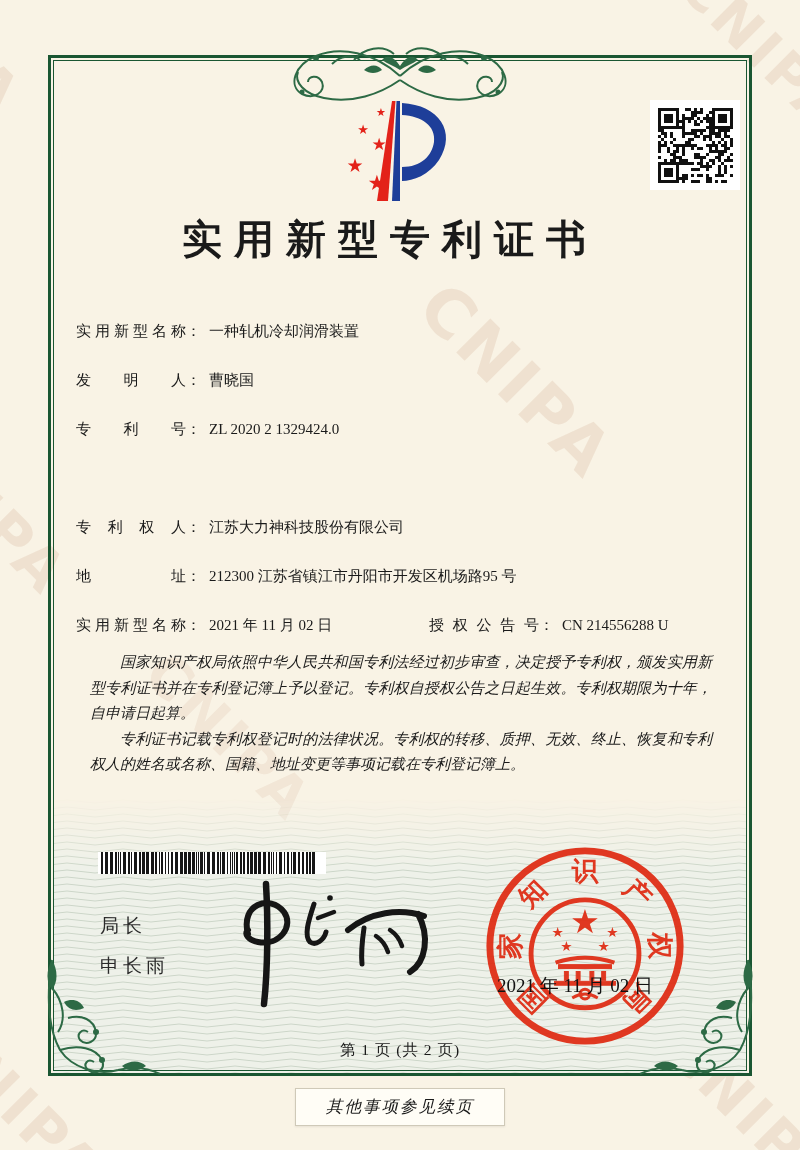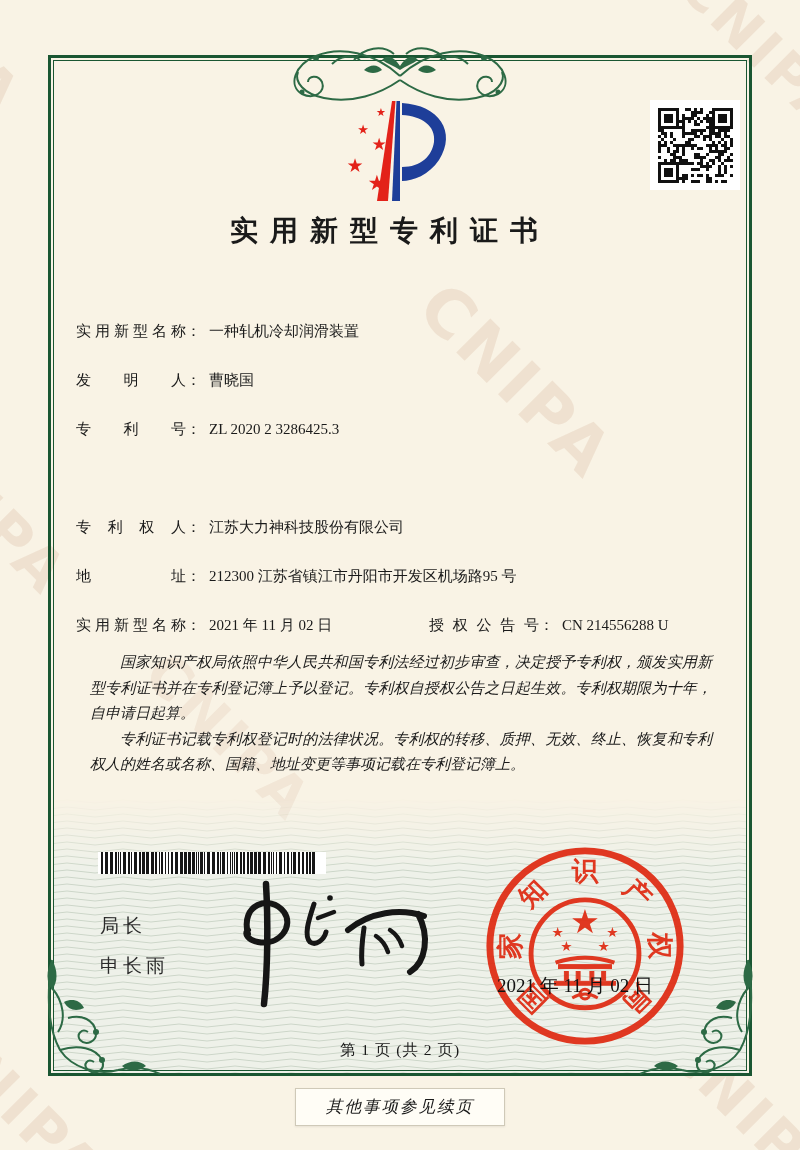--- a/index.html
+++ b/index.html
@@ -30,21 +30,21 @@
   
   .cert-no{position:absolute;left:88px;top:104px;font-size:18px;letter-spacing:2px;z-index:5;}
   .logo{position:absolute;left:333px;top:88px;z-index:5;}
   .qr-box{position:absolute;left:650px;top:100px;width:90px;height:90px;background:#fff;z-index:5;
           display:flex;align-items:center;justify-content:center;}
   .qr{width:75px;height:75px;display:grid;grid-template-columns:repeat(25,3px);}
   .qr i{width:3px;height:3px;}
   .qr i.b{background:#111;}
 
   .title{position:absolute;left:0;top:212px;width:768px;text-align:center;
-         font-size:28px;font-weight:bold;letter-spacing:12px;text-indent:12px;z-index:5;}
+         font-size:40px;font-weight:bold;letter-spacing:12px;text-indent:12px;z-index:5;}
 
   .row{position:absolute;left:76px;width:640px;font-size:15px;z-index:5;white-space:nowrap;}
   .flabel{display:inline-block;width:110px;text-align:justify;text-align-last:justify;vertical-align:bottom;}
   .colon{margin-right:8px;}
   .pair2{position:absolute;left:320px;top:0;margin-left:33px;}
 
   .paras{position:absolute;left:90px;top:650px;width:622px;z-index:5;
          font-size:15px;line-height:25.5px;font-style:italic;text-align:justify;}
   .paras p{margin:0;text-indent:2em;}
 
@@ -796,21 +796,21 @@
 
   <div class="title">实用新型专利证书</div>
 
   <div class="row" style="top:322px">
     <span class="flabel">实用新型名称</span><span class="colon">：</span><span>一种轧机冷却润滑装置</span>
   </div>
   <div class="row" style="top:371px">
     <span class="flabel">发明人</span><span class="colon">：</span><span>曹晓国</span>
   </div>
   <div class="row" style="top:420px">
-    <span class="flabel">专利号</span><span class="colon">：</span><span>ZL 2020 2 3286425.3</span>
+    <span class="flabel">专利号</span><span class="colon">：</span><span>ZL 2020 2 1329424.0</span>
   </div>
   <div class="row" style="top:518px">
     <span class="flabel">专利权人</span><span class="colon">：</span><span>江苏大力神科技股份有限公司</span>
   </div>
   <div class="row" style="top:567px">
     <span class="flabel">地址</span><span class="colon">：</span><span>212300 江苏省镇江市丹阳市开发区机场路95 号</span>
   </div>
   <div class="row" style="top:616px">
     <span class="flabel">实用新型名称</span><span class="colon">：</span><span>2021 年 11 月 02 日</span>
     <span class="pair2">

